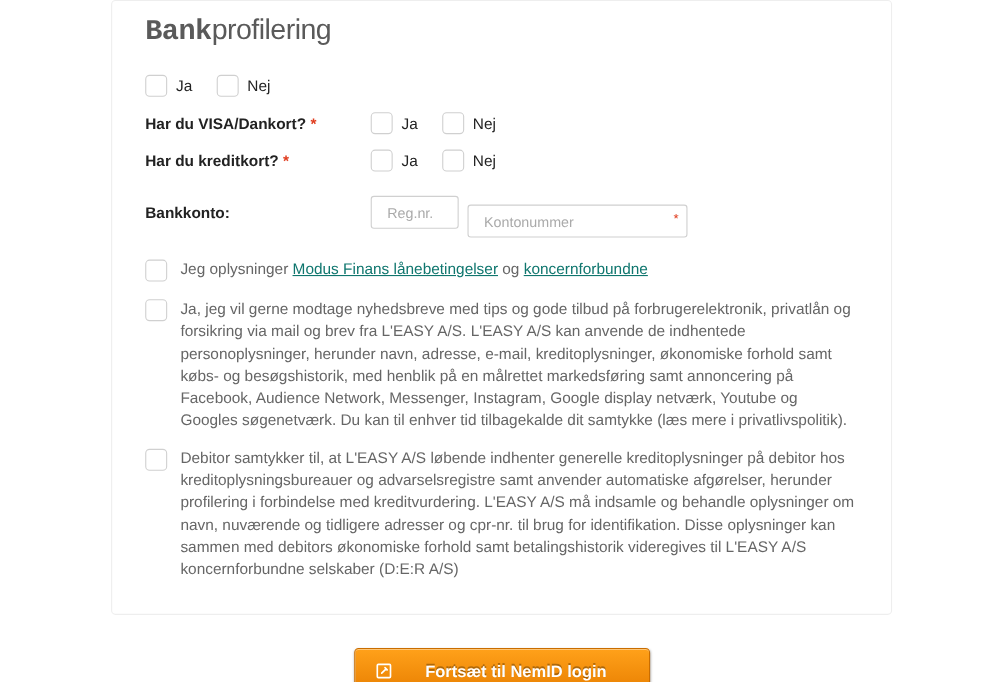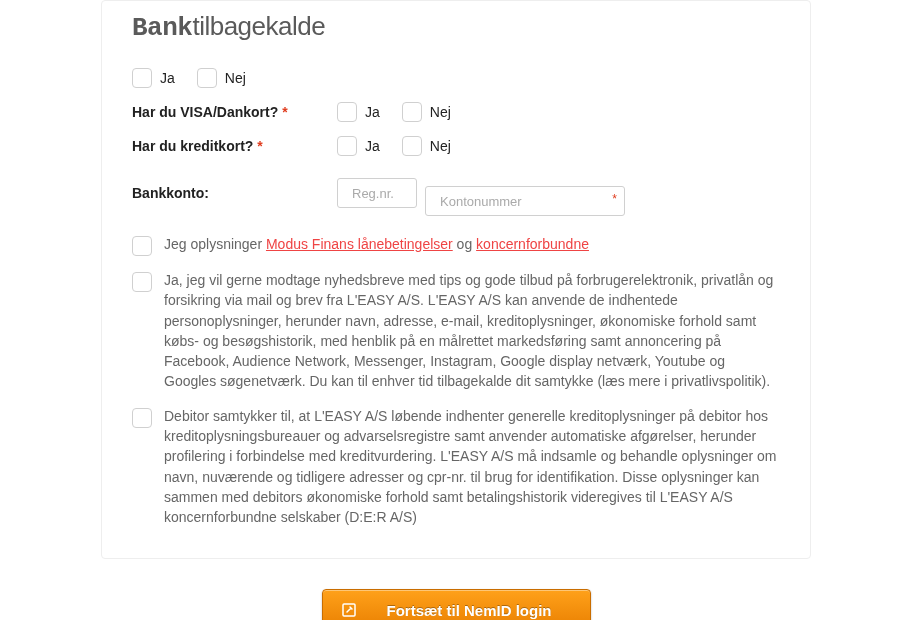--- a/index.html
+++ b/index.html
@@ -100,21 +100,21 @@
       border-radius: 4px;
       background: #fff;
       cursor: pointer;
       margin-top: 2px;
     }
     .checkbox-text {
       font-size: 14px;
       color: #666;
       line-height: 1.45;
     }
-    .checkbox-text a { color: #ef4444; text-decoration: underline; }
+    .checkbox-text a { color: #0f766e; text-decoration: underline; }
     .submit-area {
       text-align: center;
       margin-top: 30px;
     }
     .submit-btn {
       display: inline-flex;
       align-items: center;
       justify-content: center;
       gap: 30px;
       background: linear-gradient(to bottom, #ffa11a, #e87e00);
@@ -133,21 +133,21 @@
       height: 16px;
       display: inline-block;
     }
   </style>
 </head>
 <body>
 
 <div class="container">
   <div class="form-card">
     <h2 class="section-title">
-      <b>Bank</b><span>tilbagekalde</span>
+      <b>Bank</b><span>profilering</span>
     </h2>
 
     <div class="question-row">
       <div class="radio-group">
         <div class="radio-option">
           <div class="radio-box"></div>
           <span class="radio-label">Ja</span>
         </div>
         <div class="radio-option">
           <div class="radio-box"></div>

